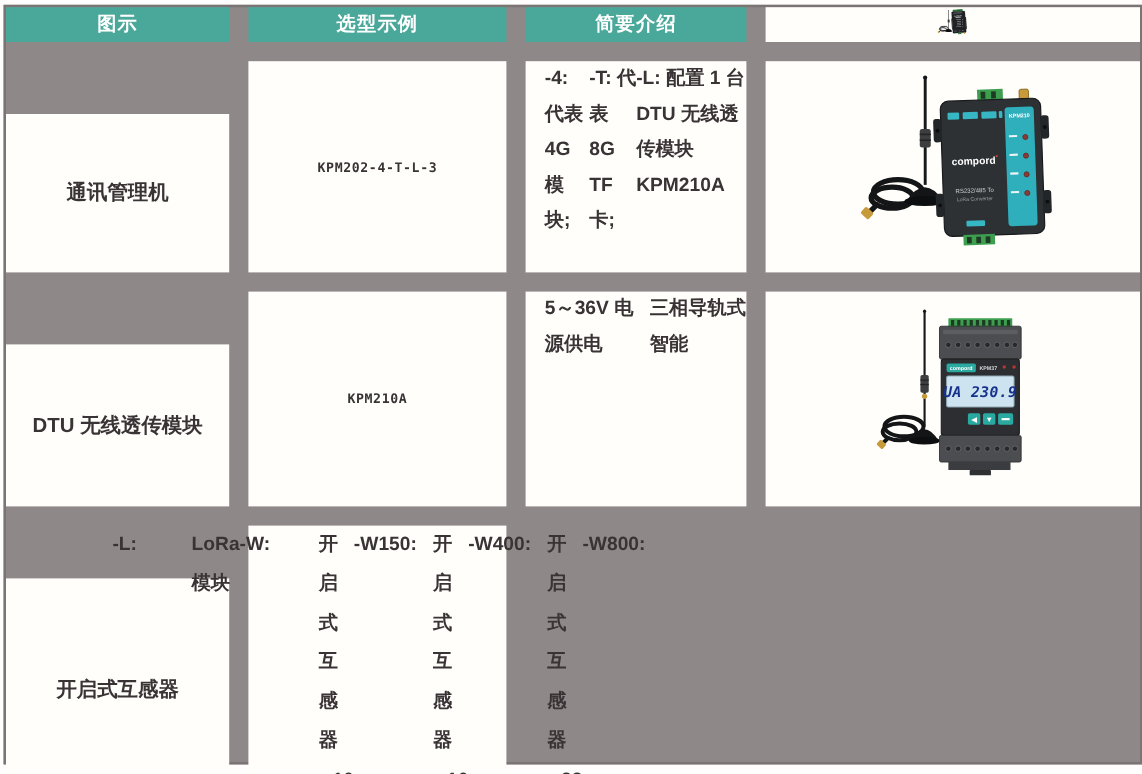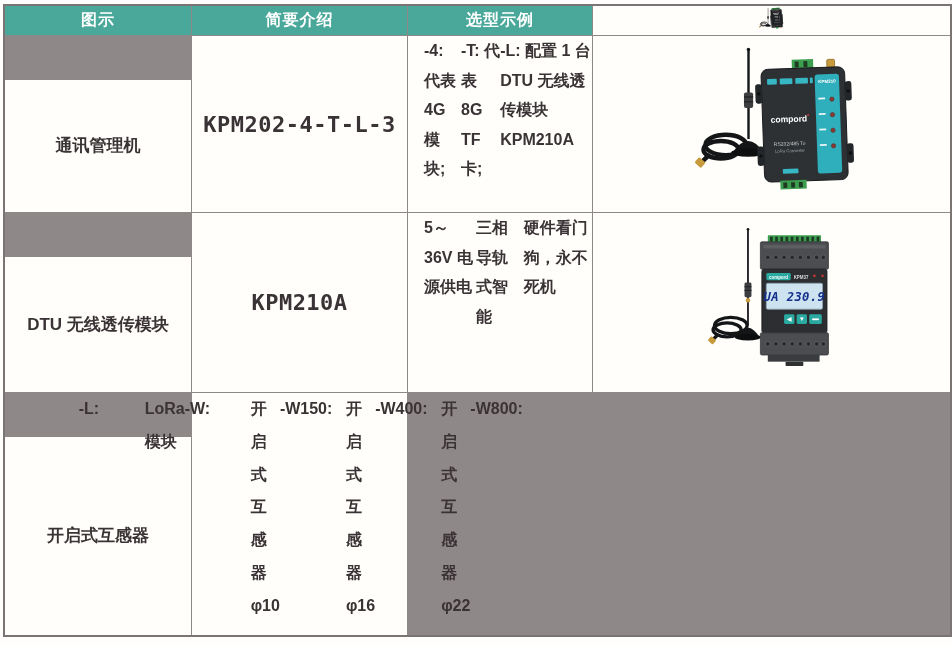--- a/index.html
+++ b/index.html
@@ -1,48 +1,48 @@
 <!DOCTYPE html>
 <html><head>
 <meta charset="utf-8">
 <style>
   html,body{margin:0;padding:0;background:#fffefc;width:952px;height:645px;overflow:hidden;
     font-family:"Liberation Sans","DejaVu Sans",sans-serif;}
   .tbl{position:absolute;left:3px;top:4px;width:945px;height:629px;
     border:2px solid #7b7475;background:#8f8889;display:grid;
     grid-template-columns:186px 215px 184px 1fr;
-    grid-template-rows:29px 176px 179px 1fr;gap:1px;}
+    grid-template-rows:29px 176px 179px 1fr;gap:16px;}
   .hcell{background:#4AA89A;color:#ffffff;display:flex;align-items:center;justify-content:center;
     font-size:16px;font-weight:700;letter-spacing:1px;}
   .cell{background:#fffefb;color:#3a3335;display:flex;align-items:center;justify-content:center;}
   .imgcell{padding:0;overflow:hidden;}
   .imgcell svg{display:block;width:100%;height:100%;}
   .name{font-size:17px;font-weight:700;text-align:center;line-height:2.2;flex-direction:column;margin-top:44px;}
-  .model{font-size:22px;font-weight:700;font-family:"DejaVu Sans Mono","Liberation Mono",monospace;letter-spacing:.5px;}
+  .model{font-size:11px;font-weight:700;font-family:"DejaVu Sans Mono","Liberation Mono",monospace;letter-spacing:.5px;}
   .desc{flex-direction:row;align-items:flex-start;justify-content:center;
     padding-left:16px;font-size:16px;font-weight:700;line-height:1.85;}
   .desc.wide{line-height:2.05;}
   .pair{display:flex;}
   .pair .key{width:66px;flex:0 0 66px;}
   svg text{font-family:"Liberation Sans","DejaVu Sans",sans-serif;}
   .lcd-txt{font-family:"DejaVu Sans Mono","Liberation Mono",monospace;}
 </style>
 </head>
 <body>
 
 <div class="tbl">
 
   <div class="hcell">
       <span>图示</span>
     </div>
   <div class="hcell">
+      <span>选型示例</span>
+    </div>
+  <div class="hcell">
       <span>简要介绍</span>
-    </div>
-  <div class="hcell">
-      <span>选型示例</span>
     </div>
 
   <div class="cell imgcell">
     <svg viewBox="0 0 186 177">
 
       <g>
         <circle cx="71.8" cy="16" r="1.8" fill="#141516"></circle>
         <rect x="70.6" y="16" width="2.5" height="94" fill="#17181a"></rect>
         <rect x="67.2" y="62" width="9.4" height="16" rx="2" fill="#3c3e40"></rect>
         <rect x="67.2" y="66" width="9.4" height="1.4" fill="#222426"></rect>
@@ -174,21 +174,20 @@
   </div>
   <div class="cell name">
     <div>DTU 无线透传模块</div>
   </div>
   <div class="cell model">
     <span>KPM210A</span>
   </div>
   <div class="cell desc">
     <div>5～36V 电源供电</div>
     <div>三相导轨式智能</div>
-    <div>硬件看门狗，永不死机</div>
   </div>
 
   <div class="cell imgcell">
     <svg viewBox="0 0 186 242">
       <g>
         <circle cx="61.2" cy="22" r="1.8" fill="#141516"></circle>
         <rect x="60" y="22" width="2.4" height="130" fill="#17181a"></rect>
         <rect x="56.5" y="94" width="9.4" height="20" rx="2" fill="#3c3e40"></rect>
         <rect x="56.5" y="99" width="9.4" height="1.4" fill="#222426"></rect>
         <rect x="56.5" y="104" width="9.4" height="1.4" fill="#222426"></rect>

